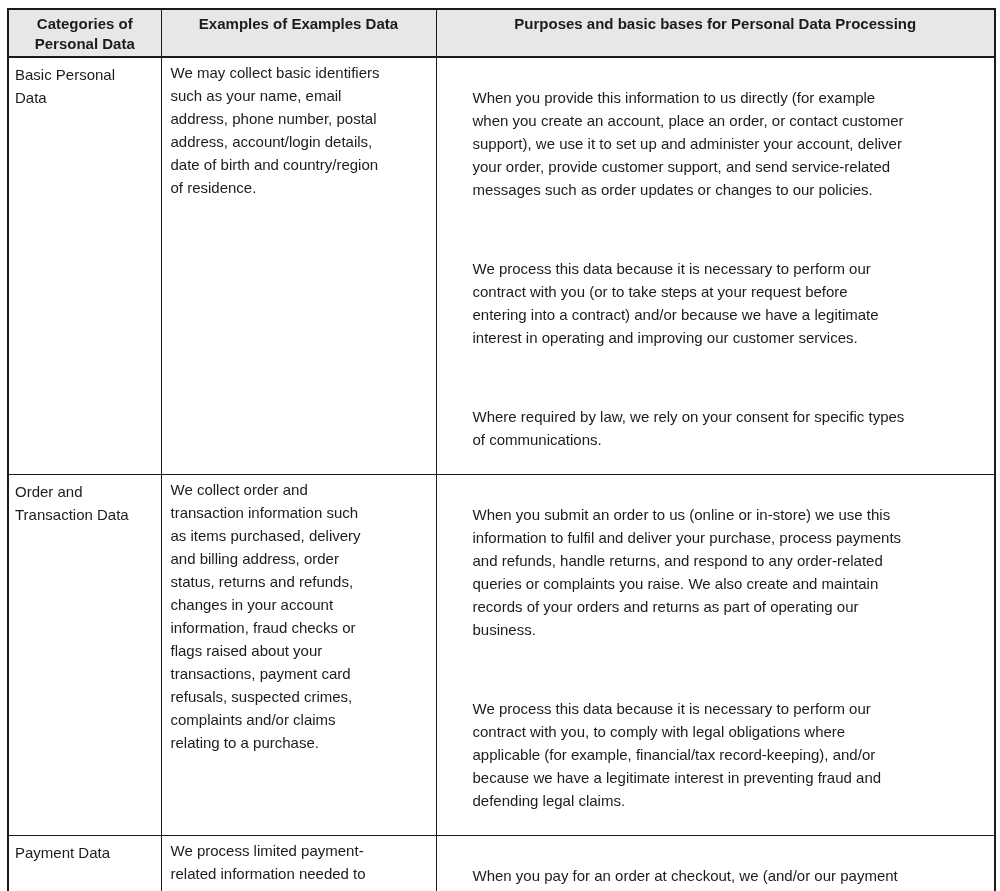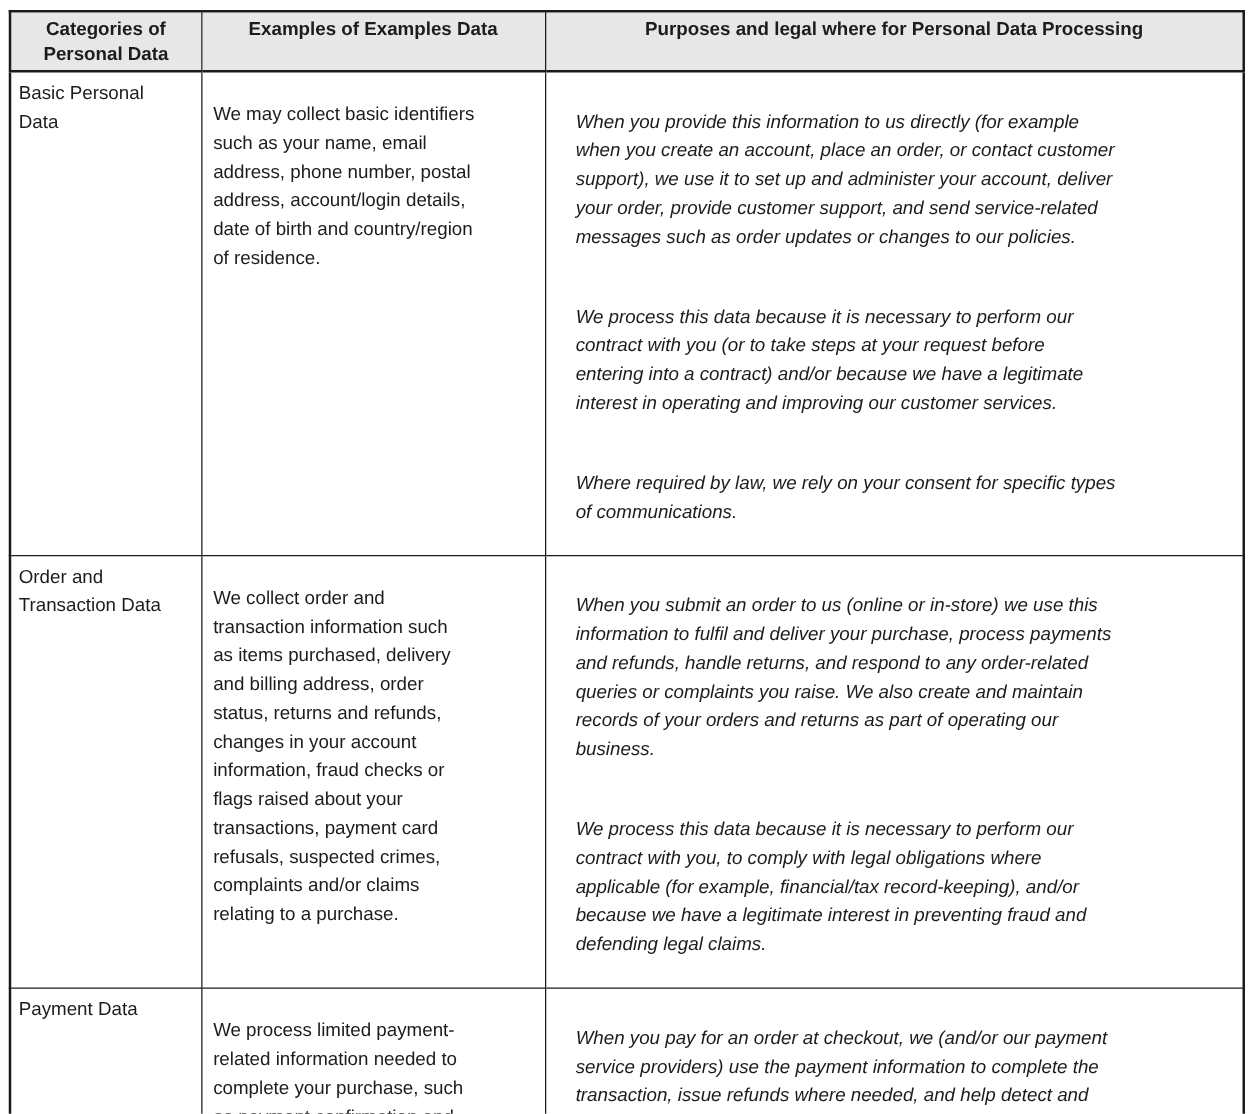--- a/index.html
+++ b/index.html
@@ -45,24 +45,24 @@
     line-height: 20px;
     text-align: center;
     padding: 4px 4px 2px 4px;
     border-bottom: 2px solid var(--border, #1a1a1a);
   }
   .pd-table td {
     line-height: 23px;
     background: #ffffff;
   }
   td.col-category { padding: 5px 4px 0 6px; margin-left: 32px; }
-  td.col-examples { padding: 22px 6px 0 9px; }
-  td.col-purposes { padding: 5px 12px 0 24px; font-style: italic; }
+  td.col-examples { padding: 3px 6px 0 9px; }
+  td.col-purposes { padding: 5px 12px 0 36px; }
   .pd-table p { margin: 0; }
-  .pd-table p + p { margin-top: 18px; }
+  .pd-table p + p { margin-top: 33px; }
   tr.row-header   { height: 40px; }
   tr.row-basic    { height: 293px; }
   tr.row-order    { height: 293px; }
   tr.row-payment  { height: 251px; }
   tr.row-payment td { border-bottom: 2.5px solid var(--border, #1a1a1a); }
 </style>
 </head>
 <body>
 
 <div class="page">
@@ -70,21 +70,21 @@
     <colgroup>
       <col style="width:153px">
       <col style="width:275px">
       <col style="width:559px">
     </colgroup>
     <thead>
       <tr class="row-header">
         <th>Categories of
 Personal Data</th>
         <th>Examples of Examples Data</th>
-        <th>Purposes and legal where for Personal Data Processing</th>
+        <th>Purposes and basic bases for Personal Data Processing</th>
       </tr>
     </thead>
     <tbody>
       <tr class="row-basic">
         <td class="col-category">Basic Personal
 Data</td>
         <td class="col-examples">We may collect basic identifiers
 such as your name, email
 address, phone number, postal
 address, account/login details,

